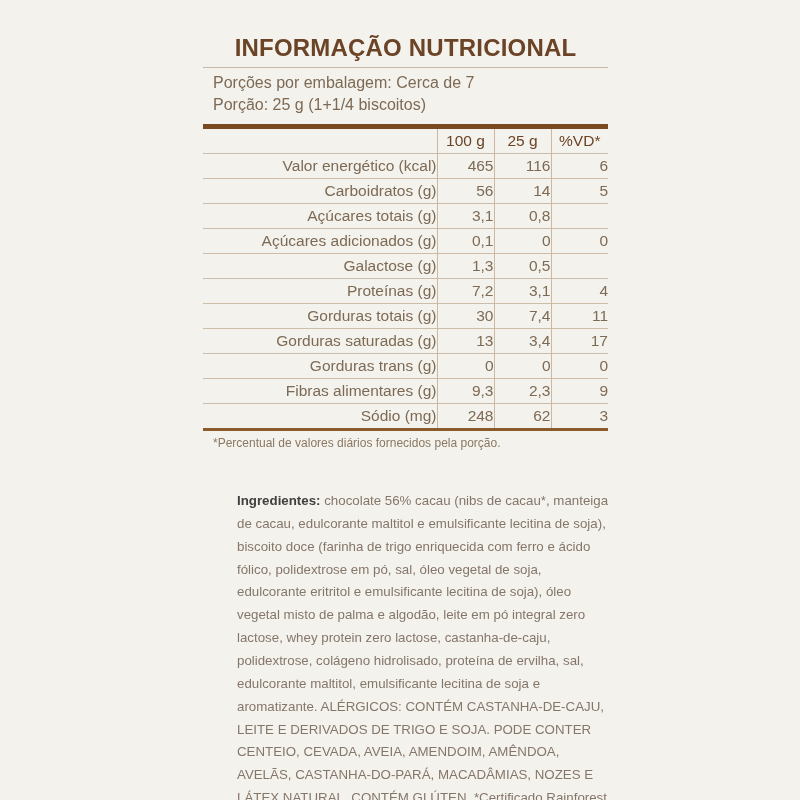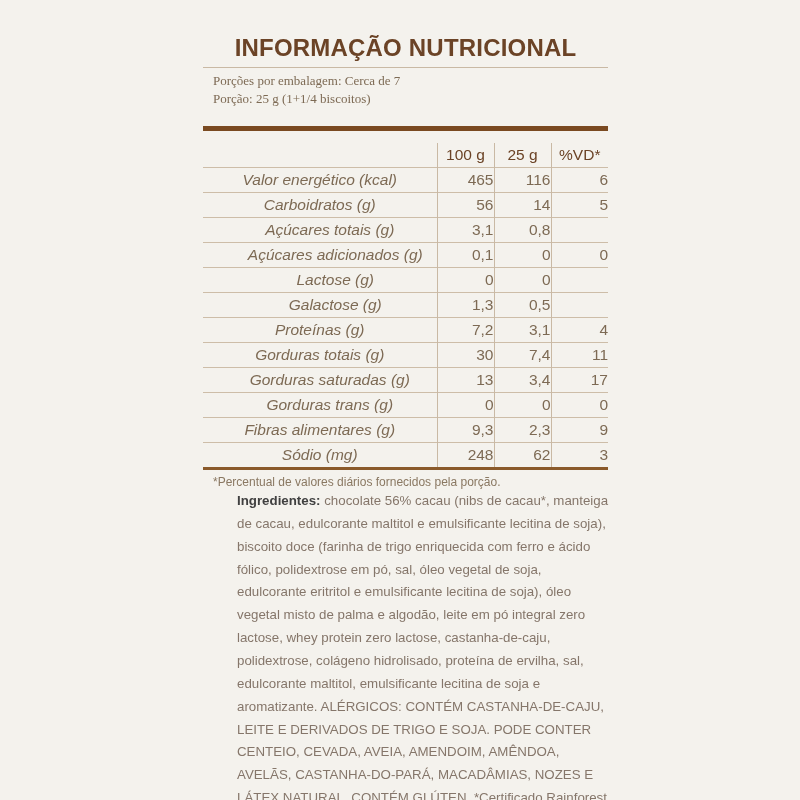--- a/index.html
+++ b/index.html
@@ -54,35 +54,33 @@
     width: 100%;
   }
 
   .rule-medium {
     height: 3px;
     background: #8a5a2b;
     width: 100%;
   }
 
   .serving {
-    padding: 4px 0 19px 10px;
-    font-size: 13px;
+    padding: 4px 0 8px 10px;
+    font-size: 16px;
     color: #7d6a54;
     line-height: 1.38;
-    font-family: Liberation Serif, serif;
   }
   .serving div { white-space: nowrap; }
 
   table.nutri {
     width: 100%;
     border-collapse: collapse;
     font-size: 15.5px;
     color: #7d6a54;
     table-layout: fixed;
-    margin-top: 12px;
   }
 
   table.nutri col.c-name { width: 234px; }
   table.nutri col.c-val  { width: 57px; }
 
   table.nutri th, table.nutri td {
     padding: 0;
     height: 24px;
     vertical-align: middle;
     font-weight: normal;
@@ -90,24 +88,23 @@
 
   .th-head {
     font-weight: bold;
     color: #6b4326;
     text-align: center;
     font-size: 15.5px;
     height: 26px;
   }
 
   .cell-name {
-    text-align: center;
+    text-align: right;
     padding-left: 10px;
     white-space: nowrap;
-    font-style: italic;
   }
   .cell-name.lvl1 { padding-left: 20px; }
   .cell-name.lvl2 { padding-left: 31px; }
 
   .cell-val {
     text-align: right;
   }
 
   
   .vsep { border-left: 1px solid #c9b9a4; }
@@ -191,26 +188,20 @@
             <td class="cell-val vsep">0,8</td>
             <td class="cell-val vsep"></td>
           </tr>
           <tr class="row">
             <td class="cell-name lvl2">Açúcares adicionados (g)</td>
             <td class="cell-val vsep">0,1</td>
             <td class="cell-val vsep">0</td>
             <td class="cell-val vsep">0</td>
           </tr>
           <tr class="row">
-            <td class="cell-name lvl2">Lactose (g)</td>
-            <td class="cell-val vsep">0</td>
-            <td class="cell-val vsep">0</td>
-            <td class="cell-val vsep"></td>
-          </tr>
-          <tr class="row">
             <td class="cell-name lvl2">Galactose (g)</td>
             <td class="cell-val vsep">1,3</td>
             <td class="cell-val vsep">0,5</td>
             <td class="cell-val vsep"></td>
           </tr>
           <tr class="row">
             <td class="cell-name">Proteínas (g)</td>
             <td class="cell-val vsep">7,2</td>
             <td class="cell-val vsep">3,1</td>
             <td class="cell-val vsep">4</td>

